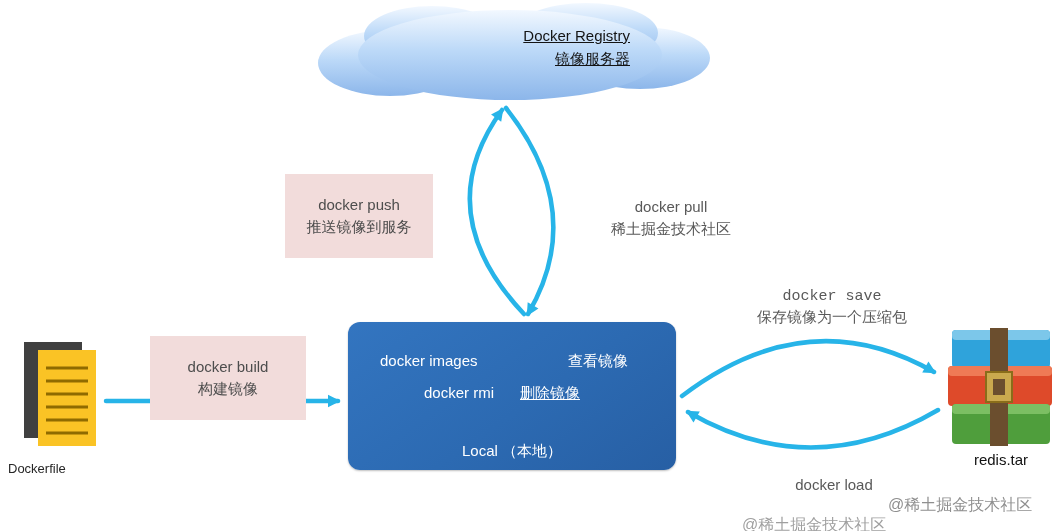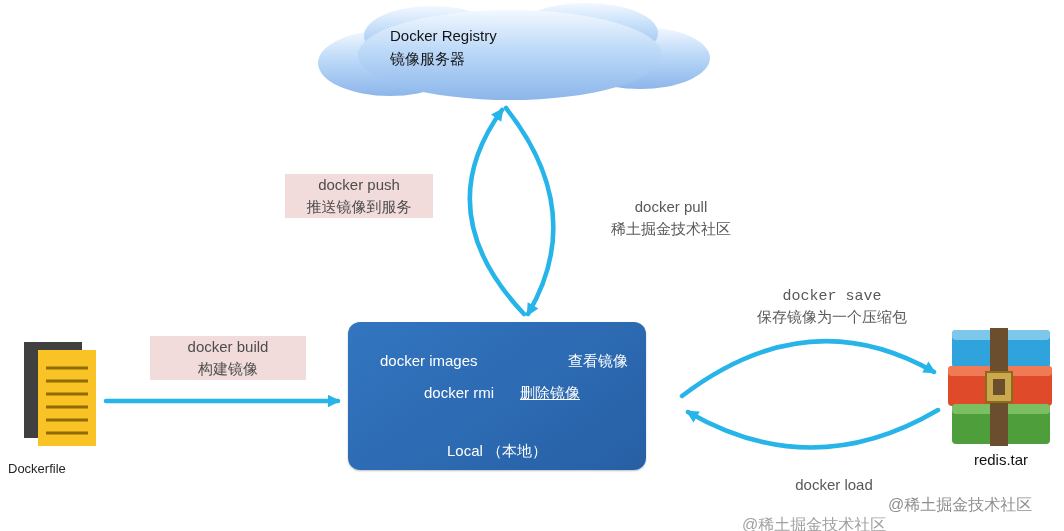--- a/index.html
+++ b/index.html
@@ -3,24 +3,24 @@
 <meta charset="utf-8">
 <style>
   html,body { margin:0; padding:0; background:#fff; }
   .canvas {
     position:relative; width:1064px; height:531px; background:#ffffff;
     font-family:"Liberation Sans","DejaVu Sans",sans-serif; overflow:hidden;
   }
   .abs { position:absolute; }
   svg.layer { position:absolute; left:0; top:0; }
   .two-line { text-align:center; font-size:15px; line-height:22px; color:#595959; }
-  .pink-label { background:#f2dcdb; color:#4d4d4d; padding:0 8px; }
-  .cloud-text { text-align:left; font-size:15px; line-height:23px; color:#141414; }
+  .pink-label { background:#f2dcdb; color:#4d4d4d; padding:20px 8px; }
+  .cloud-text { text-align:right; font-size:15px; line-height:23px; color:#141414;text-decoration:underline; }
   .local-box {
-    position:absolute; left:348px; top:322px; width:298px; height:148px;
+    position:absolute; left:348px; top:322px; width:328px; height:148px;
     border-radius:12px;
     background:linear-gradient(145deg,#3375c0 0%, #2c6ab2 55%, #275fa4 100%);
     box-shadow:0 1px 2px rgba(0,0,0,0.25);
   }
   .boxtext { position:absolute; color:#ffffff; font-size:15px; white-space:nowrap; }
   .file-label { font-size:13px; color:#262626; }
   .tar-label { font-size:15px; color:#111111; text-align:center; }
   .watermark { font-size:16px; color:#8f8f8f; text-shadow:0 0 2px #ffffff; white-space:nowrap; }
 </style>
 </head>

